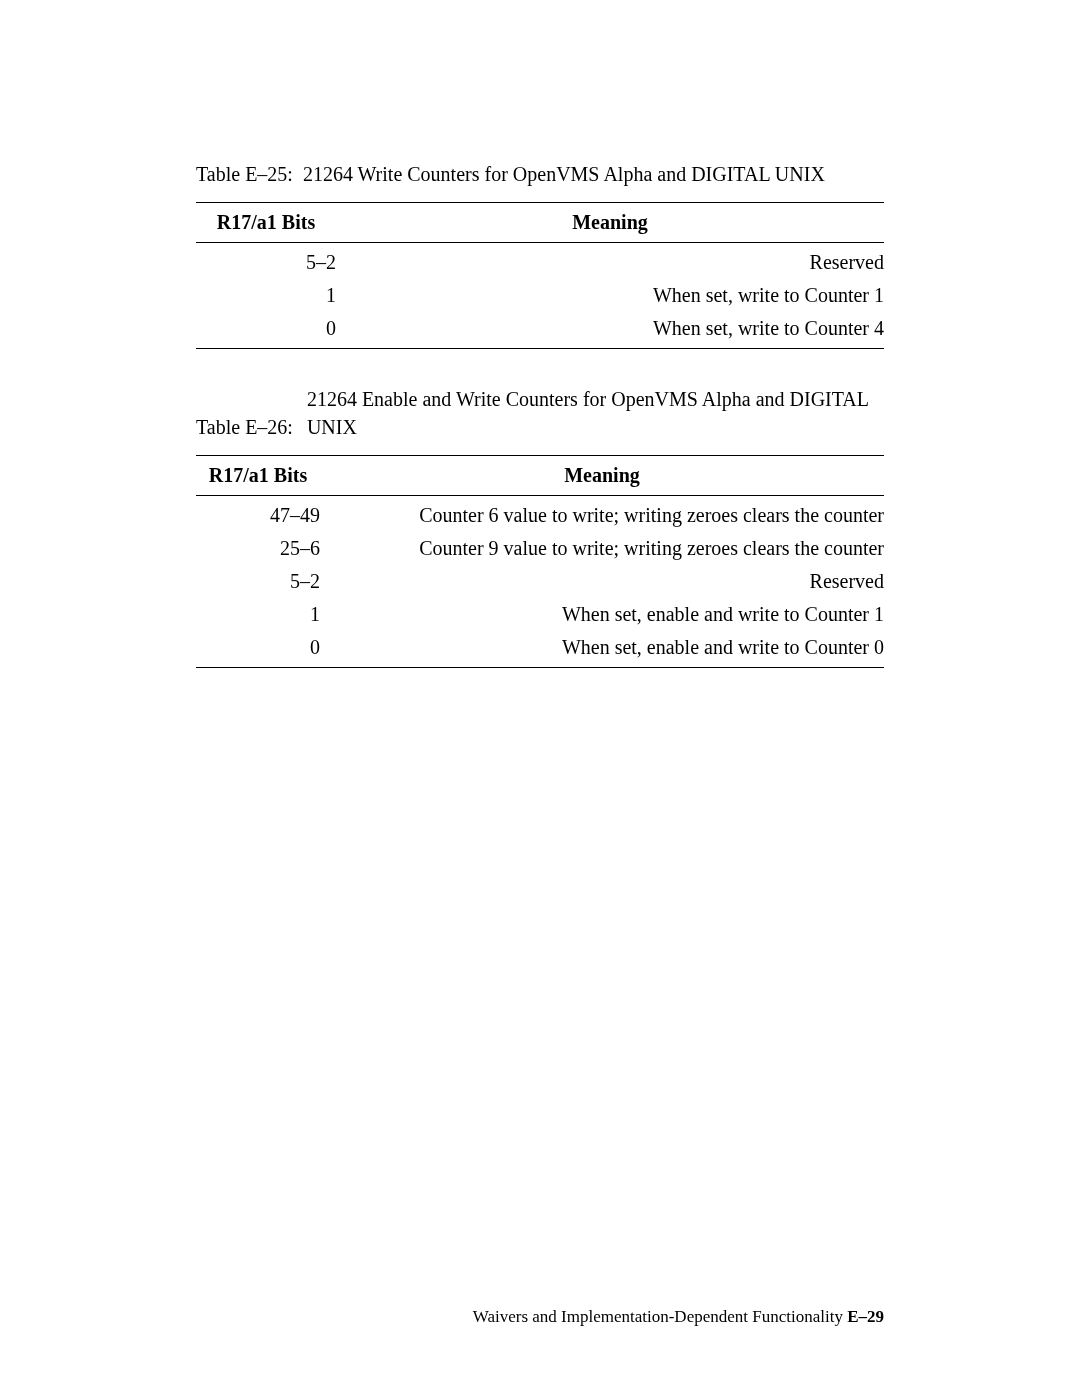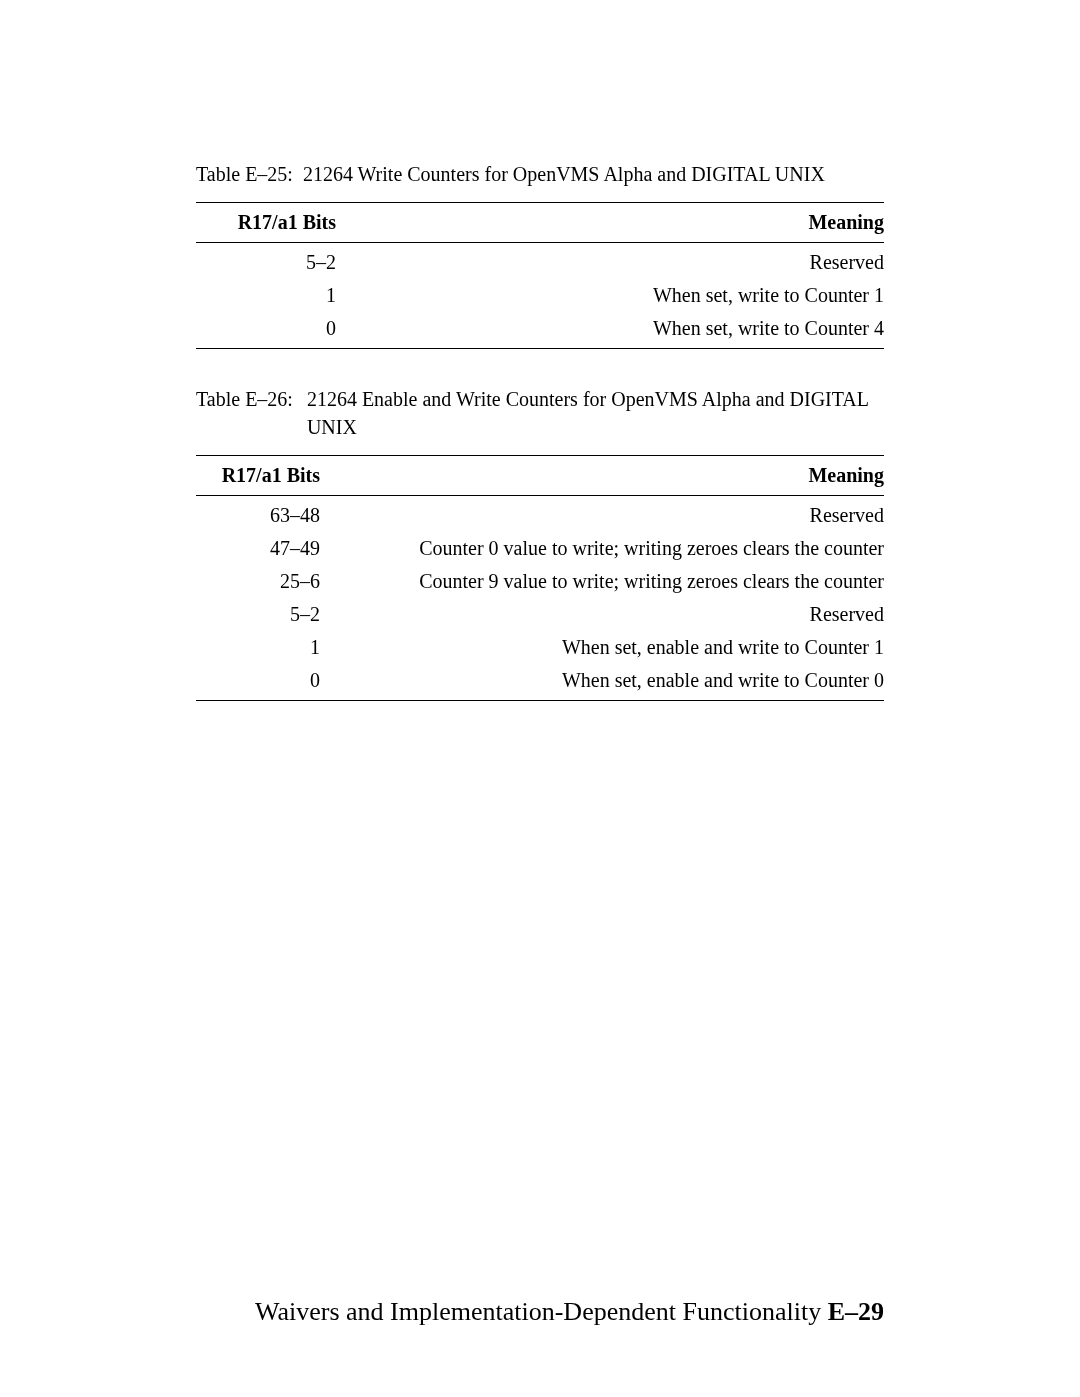--- a/index.html
+++ b/index.html
@@ -29,34 +29,35 @@
     }
     .table-title .title-text {
       display: inline;
     }
     .table-title.wrapped {
       display: flex;
     }
     .table-title.wrapped .label {
       flex-shrink: 0;
       padding-right: 14px;
+      margin-top: 28px;
     }
     .data-table {
       width: 100%;
       border-collapse: collapse;
       margin-bottom: 36px;
     }
     .data-table thead tr {
       border-top: 1px solid #000000;
       border-bottom: 1px solid #000000;
     }
     .data-table th {
       font-weight: bold;
       font-size: 20px;
-      text-align: right;
+      text-align: center;
       padding: 8px 0 8px 0;
     }
     .data-table th.col-bits {
       width: 140px;
     }
     .data-table.narrow th.col-bits {
       width: 124px;
     }
     .data-table tbody td {
       font-size: 20px;
@@ -70,21 +71,21 @@
     .data-table tbody tr:last-child {
       border-bottom: 1px solid #000000;
     }
     .data-table tbody tr:last-child td {
       padding-bottom: 8px;
     }
     .page-footer {
       position: absolute;
       bottom: 70px;
       right: 196px;
-      font-size: 26px;
+      font-size: 17px;
     }
     .page-footer .footer-text {
       font-weight: normal;
     }
     .page-footer .page-num {
       font-weight: bold;
     }
   </style>
 </head>
 <body>
@@ -125,26 +126,22 @@
 
   <table class="data-table narrow">
     <thead>
       <tr>
         <th class="col-bits">R17/a1 Bits</th>
         <th>Meaning</th>
       </tr>
     </thead>
     <tbody>
       <tr>
-        <td>63–48</td>
-        <td>Reserved</td>
-      </tr>
-      <tr>
         <td>47–49</td>
-        <td>Counter 0 value to write; writing zeroes clears the counter</td>
+        <td>Counter 6 value to write; writing zeroes clears the counter</td>
       </tr>
       <tr>
         <td>25–6</td>
         <td>Counter 9 value to write; writing zeroes clears the counter</td>
       </tr>
       <tr>
         <td>5–2</td>
         <td>Reserved</td>
       </tr>
       <tr>

